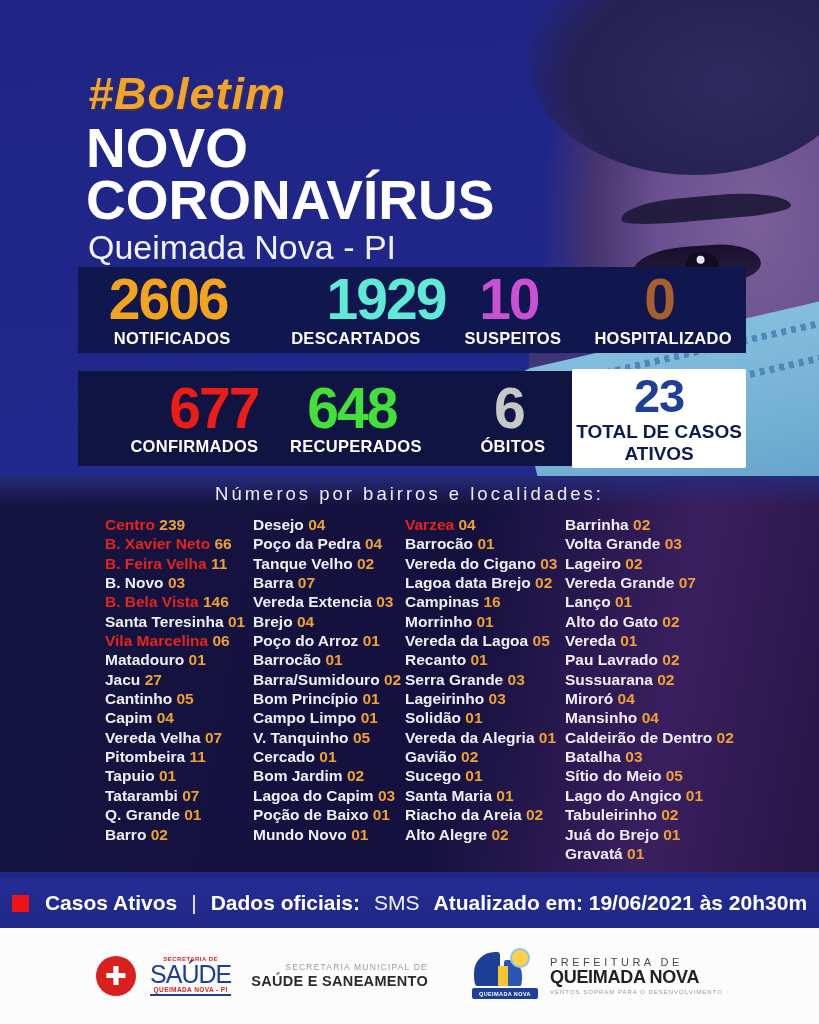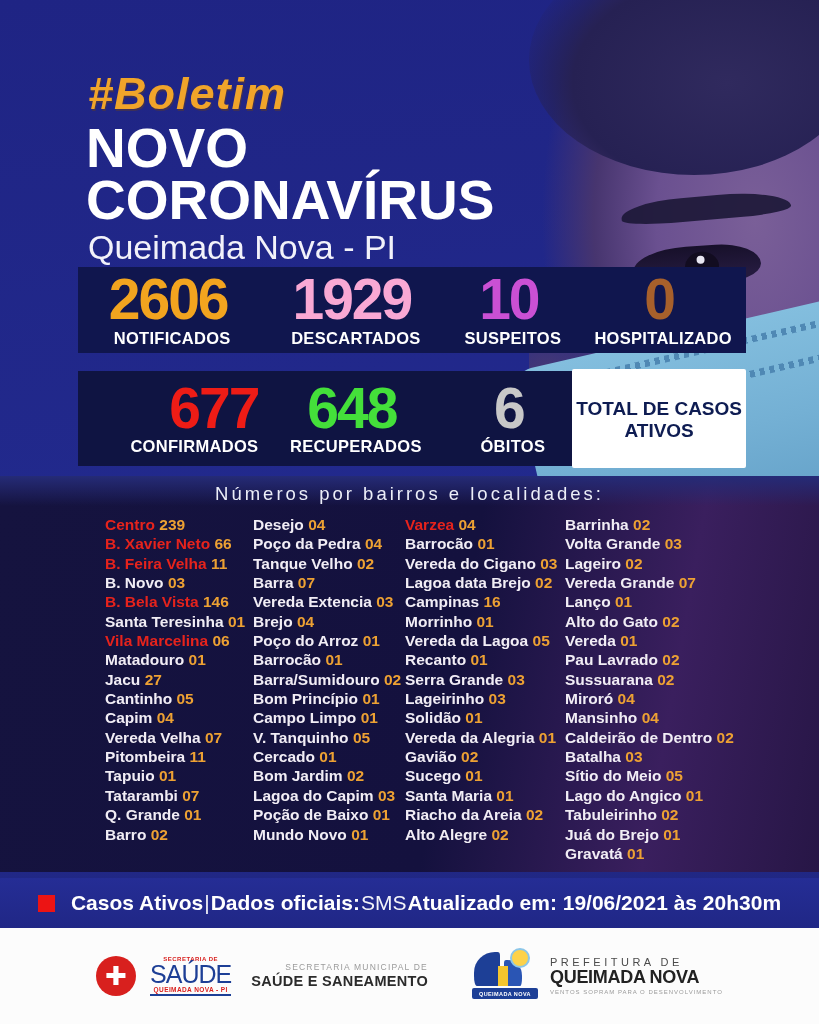--- a/index.html
+++ b/index.html
@@ -55,21 +55,21 @@
     color:#eceef8;letter-spacing:3px;}
   .bcol{position:absolute;top:39px;}
   .bcol0{left:105px;width:148px;} .bcol1{left:253px;width:152px;} .bcol2{left:405px;width:160px;} .bcol3{left:565px;width:195px;}
   .b-row{font-size:15.5px;font-weight:700;line-height:19.35px;color:#f1edf5;white-space:nowrap;}
   .b-name{color:#f1edf5;} .b-name.hl{color:#e6231c;}
   .b-val{color:#eda133;}
   
   .footer-bar{position:absolute;left:0;top:878px;width:819px;height:50px;z-index:2;
     background:linear-gradient(180deg,#252d95 0%,#202786 100%);display:flex;align-items:center;justify-content:center;}
   .fb-marker{width:17px;height:17px;background:#ec1414;margin-right:16px;}
-  .fb-text{color:#fff;font-size:21px;display:flex;gap:1px;align-items:baseline;white-space:nowrap;}
+  .fb-text{color:#fff;font-size:21px;display:flex;gap:14px;align-items:baseline;white-space:nowrap;}
   .fb-seg1{font-weight:700;} .fb-div{font-weight:400;opacity:.95;} .fb-seg2{font-weight:700;}
   .fb-seg3{font-weight:400;opacity:.95;} .fb-seg4{font-weight:800;}
   
   .logos{position:absolute;left:0;top:928px;width:819px;height:96px;background:#fcfcfc;z-index:2;
     display:flex;align-items:center;justify-content:center;gap:46px;}
   .logo-group{display:flex;align-items:center;gap:14px;}
   .saude-icon{width:40px;height:40px;border-radius:50%;background:#d8201e;position:relative;flex:0 0 auto;}
   .saude-icon span{position:absolute;inset:0;display:flex;align-items:center;justify-content:center;
     color:#fff;font-size:26px;font-weight:800;line-height:1;}
   .saude-stack{text-align:center;line-height:1;}
@@ -115,21 +115,21 @@
   <div class="title1">NOVO</div>
   <div class="title2">CORONAVÍRUS</div>
   <div class="subtitle">Queimada Nova - PI</div>
 
   <div class="panel panel1">
     <div class="stat p1-s0">
       <div class="stat-value" style="color: rgb(242, 164, 31);">2606</div>
       <div class="stat-label">NOTIFICADOS</div>
     </div>
     <div class="stat p1-s1">
-      <div class="stat-value" style="color: #f9a8d4;">1929</div>
+      <div class="stat-value" style="color: #5eead4; text-align: right;">1929</div>
       <div class="stat-label">DESCARTADOS</div>
     </div>
     <div class="stat p1-s2">
       <div class="stat-value" style="color: rgb(202, 80, 212);">10</div>
       <div class="stat-label">SUSPEITOS</div>
     </div>
     <div class="stat p1-s3">
       <div class="stat-value" style="color: rgb(167, 96, 43);">0</div>
       <div class="stat-label">HOSPITALIZADO</div>
     </div>
@@ -142,20 +142,21 @@
     </div>
     <div class="stat p2-s1">
       <div class="stat-value" style="color: rgb(68, 224, 58);">648</div>
       <div class="stat-label">RECUPERADOS</div>
     </div>
     <div class="stat p2-s2">
       <div class="stat-value" style="color: rgb(200, 200, 200);">6</div>
       <div class="stat-label">ÓBITOS</div>
     </div>
     <div class="active-box">
+      <div class="active-value" style="color: rgb(29, 63, 150);">23</div>
       <div class="active-label">TOTAL DE CASOS
 ATIVOS</div>
     </div>
   </div>
 
   <div class="bairros-section">
     <div class="bairros-heading">Números por bairros e localidades:</div>
     <div class="bcol bcol0">
         <div class="b-row"><span class="b-name hl">Centro</span> <span class="b-val">239</span></div>
         <div class="b-row"><span class="b-name hl">B. Xavier Neto</span> <span class="b-val">66</span></div>

